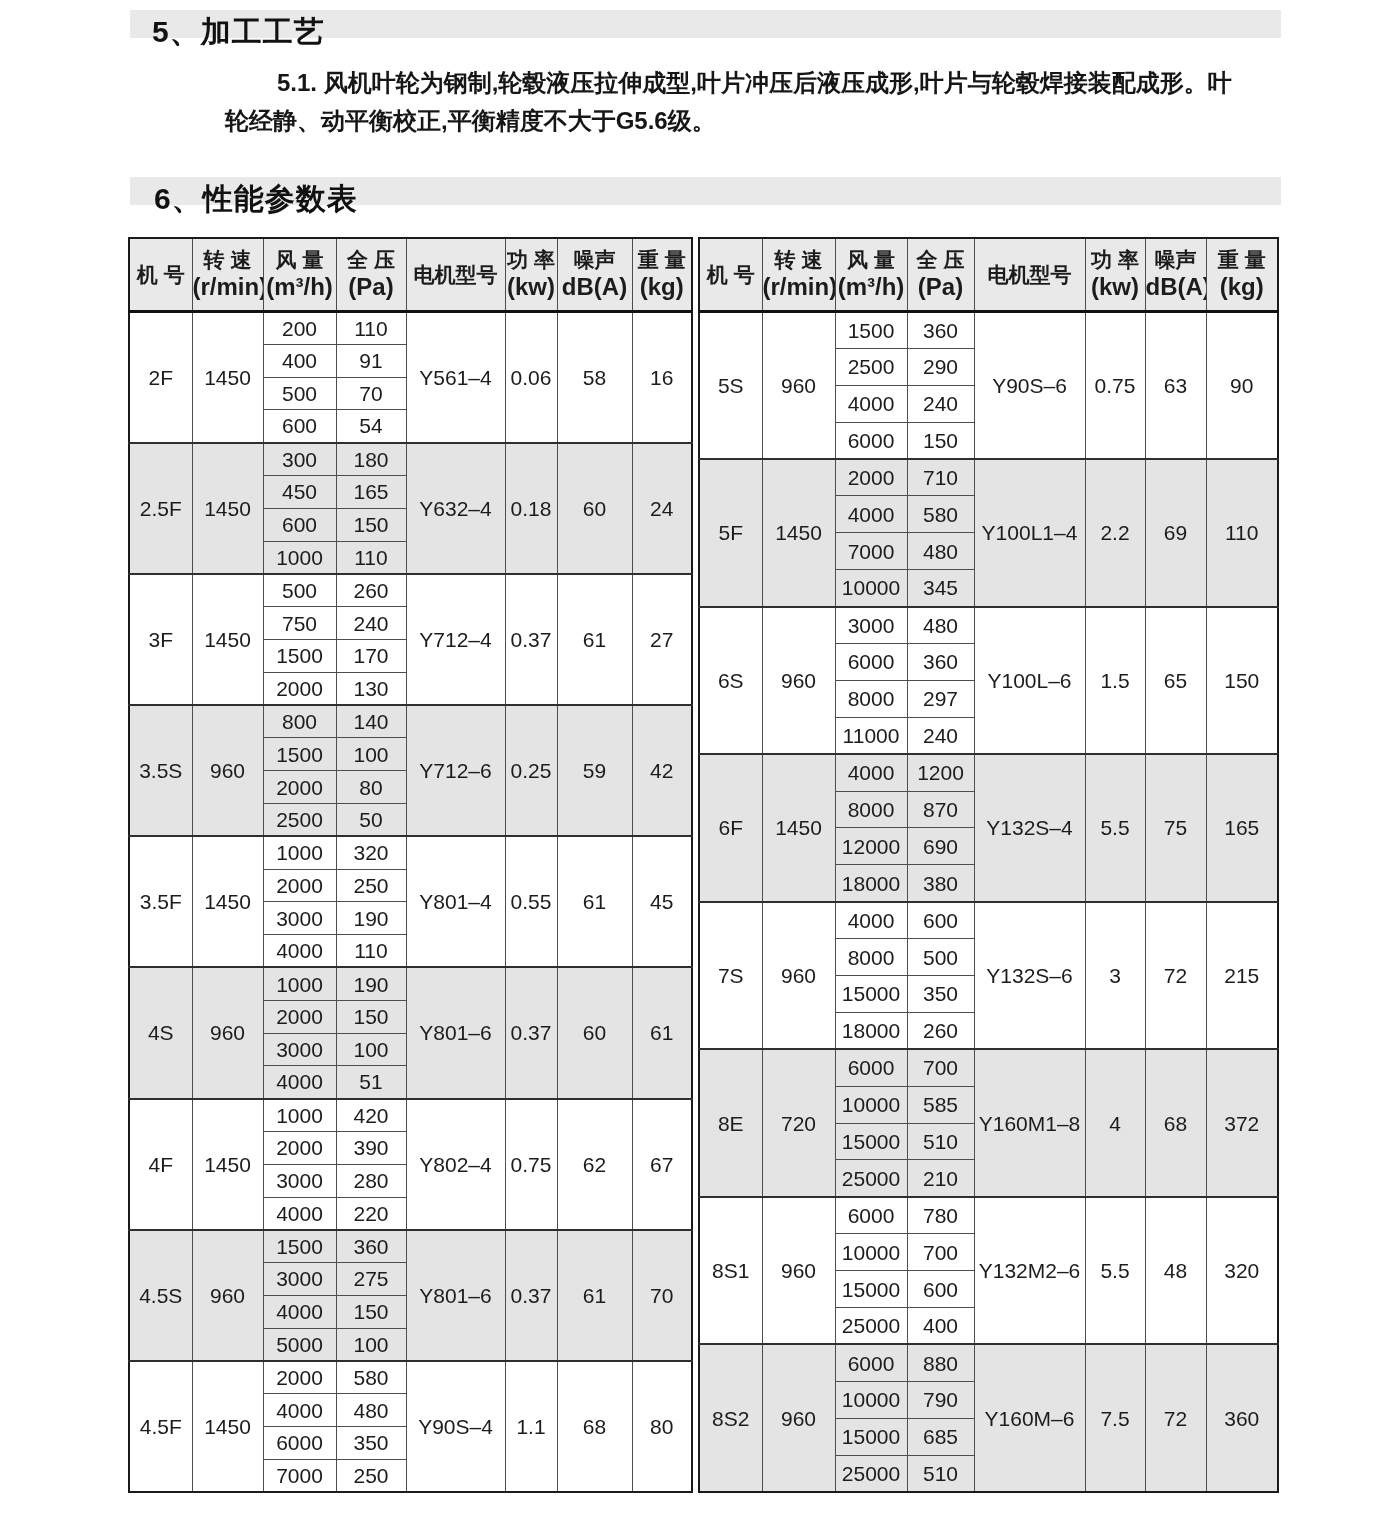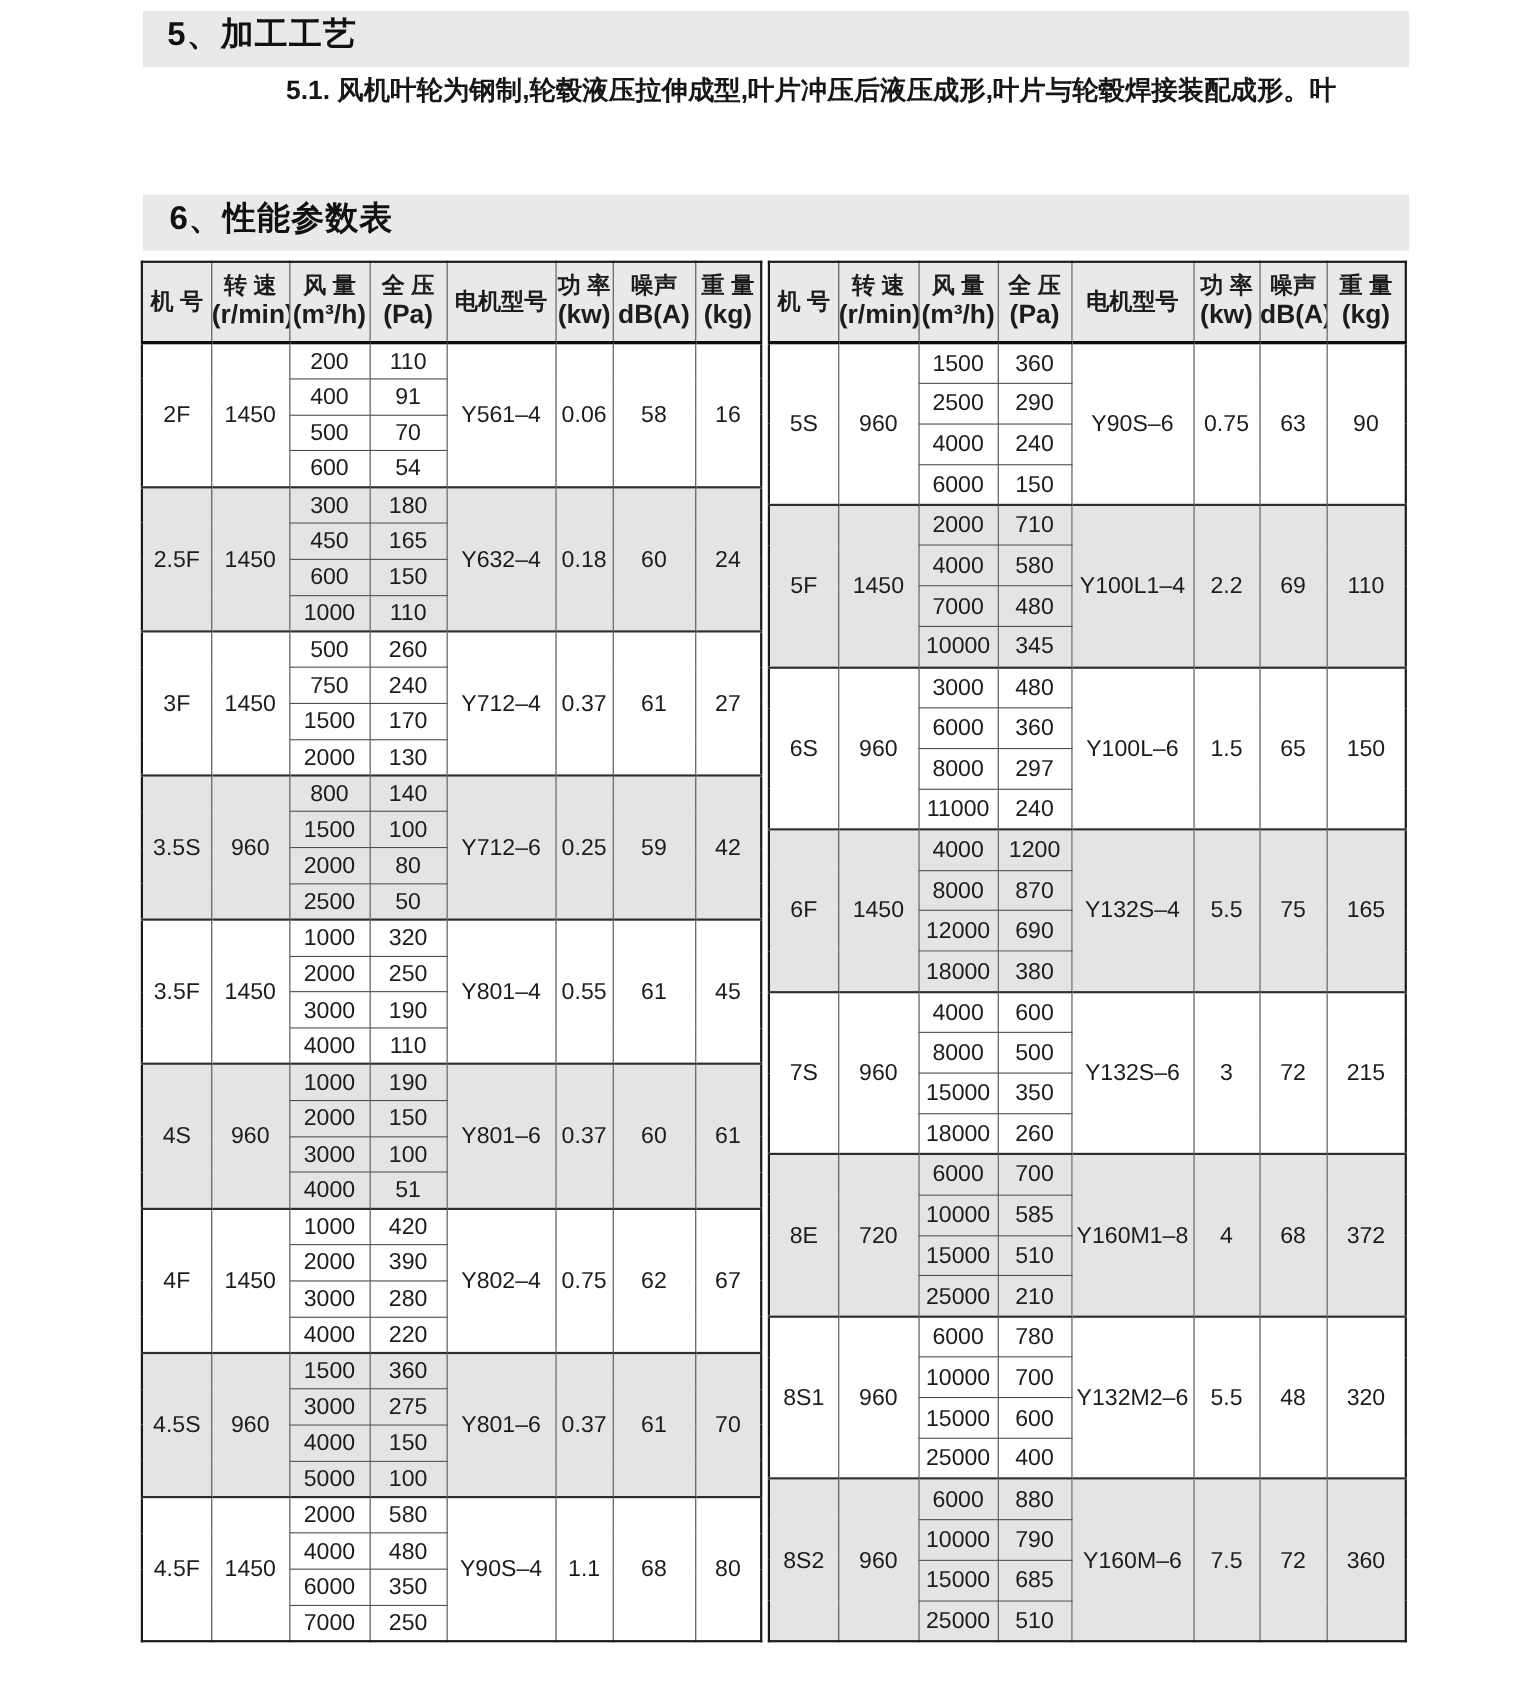--- a/index.html
+++ b/index.html
@@ -2,30 +2,30 @@
 <html><head>
 <meta charset="utf-8">
 <style>
   html,body{margin:0;padding:0;background:#ffffff;}
   body{
     width:1400px;height:1540px;position:relative;
     font-family:"Liberation Sans","DejaVu Sans",sans-serif;
     color:#1a1a1a;
   }
   .section-bar{
-    position:absolute;left:130px;width:1151px;height:51px;
+    position:absolute;left:130px;width:1151px;height:28px;
     background:#e9e9e9;
     font-size:30px;font-weight:bold;line-height:44px;
     padding-left:22px;box-sizing:border-box;
     letter-spacing:1px;color:#111;
   }
   #bar5{top:10px;}
   #bar6{top:177px;padding-left:24px;}
   .paras{
-    position:absolute;left:208px;top:64px;width:1100px;
+    position:absolute;left:225px;top:64px;width:1100px;
     font-size:24px;font-weight:bold;line-height:38px;color:#161616;
   }
   .paras p{margin:0;padding:0;white-space:nowrap;}
   .paras .indent{padding-left:52px;}
   .paras p+p{margin-top:1px;}
   .tables-wrap{position:absolute;left:128px;top:237px;}
   table{border-collapse:collapse;table-layout:fixed;position:absolute;top:0;}
   #table-left{left:0;width:563px;}
   #table-right{left:570px;width:579px;}
   table{border:2px solid #1a1a1a;}
@@ -45,21 +45,21 @@
   tbody tr.gtop td{border-top:2px solid #2f2f2f;}
   tbody tr.shade td{background:#e4e4e4;}
   tbody tr.plain td{background:#ffffff;}
 </style>
 </head>
 <body>
 
 <div class="section-bar" id="bar5">5、加工工艺</div>
 
 <div class="paras">
-  <p><span class="indent">5.1.  风机叶轮为钢制,轮毂液压拉伸成型,叶片冲压后液压成形,叶片与轮毂焊接装配成形。叶</span><br></p>
+  <p><span class="indent">5.1.  风机叶轮为钢制,轮毂液压拉伸成型,叶片冲压后液压成形,叶片与轮毂焊接装配成形。叶</span><br><span>轮经静、动平衡校正,平衡精度不大于G5.6级。</span></p>
 </div>
 
 <div class="section-bar" id="bar6">6、性能参数表</div>
 
 <div class="tables-wrap">
   <table id="table-left">
       <colgroup>
         <col style="width: 63px;">
         <col style="width: 71px;">
         <col style="width: 73px;">

